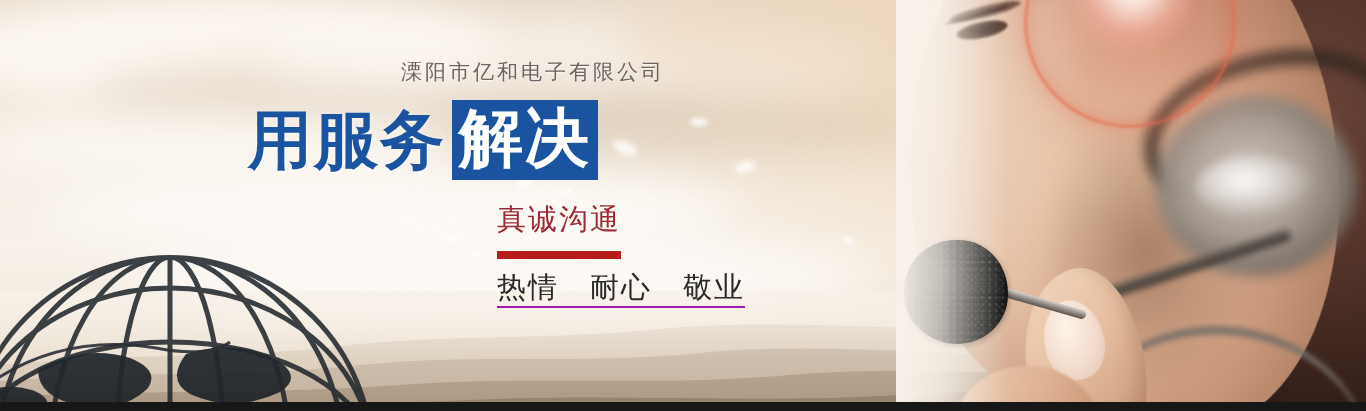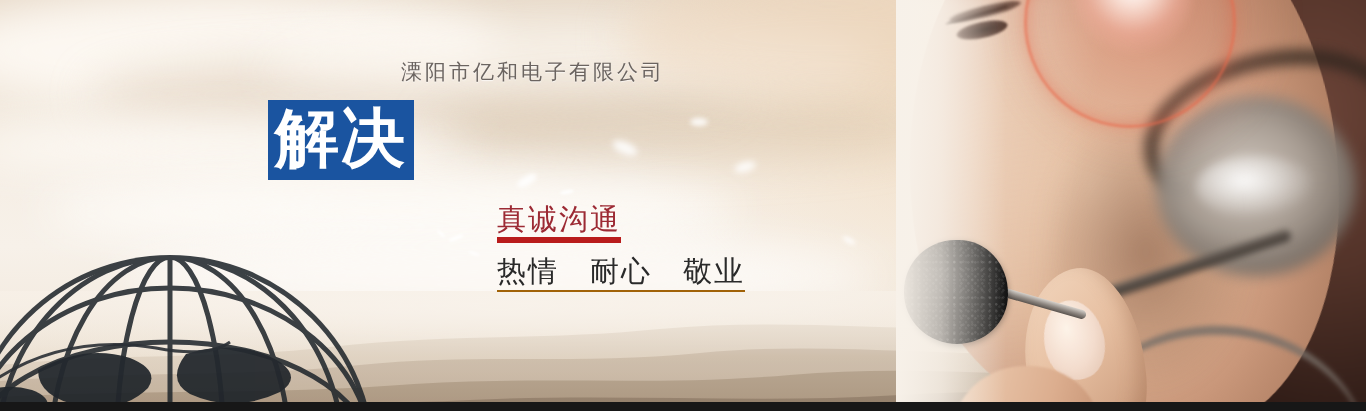--- a/index.html
+++ b/index.html
@@ -329,52 +329,52 @@
     line-height: 1;
     letter-spacing: 2px;
     color: #1a54a0;
     white-space: nowrap;
     text-shadow: 0 2px 4px rgba(255,255,255,.55);
   }
   .headline .hl-hi {
     background: #1a54a0;
     color: #ffffff;
     padding: 6px 7px 10px 7px;
-    margin: 0 20px;
+    margin: 0 6px;
     text-shadow: none;
   }
 
   .taglines {
     position: absolute;
     left: 497px;
     top: 203px;
     font-family: "DejaVu Sans", "Liberation Sans", sans-serif;
   }
   .tag-cn-red {
     font-size: 29px;
     color: #9c2a34;
     letter-spacing: 2px;
-    border-bottom: 6px solid #b91c1c;
+    border-bottom: 8px solid #b91c1c;
     display: inline-block;
-    padding-bottom: 1px;
+    padding-bottom: 15px;
     line-height: 1.15;
   }
   .tag-en {
     font-size: 20px;
     color: #1f1f1f;
     letter-spacing: 1.6px;
     margin-top: 4px;
     line-height: 1.2;
     white-space: nowrap;
   }
   .tag-cn-dark {
     font-size: 29px;
     color: #2a2a2a;
     letter-spacing: 2px;
-    border-bottom: 2px solid #a16207;
+    border-bottom: 2px solid #a21caf;
     display: inline-block;
     padding-bottom: 1px;
     margin-top: 12px;
     line-height: 1.15;
     white-space: pre;
   }
 
   .bottom-bar {
     position: absolute;
     left: 0; right: 0; bottom: 0;
@@ -481,20 +481,21 @@
     <div class="flare-glow"></div>
     <div class="flare-ring"></div>
     <div class="flare-core"></div>
 
     <div class="subject-left-fade"></div>
   </div>
 
   <div class="company-name">溧阳市亿和电子有限公司</div>
 
   <div class="headline">
+    <span>用服务</span>
     <span class="hl-hi">解决</span>
   </div>
 
   <div class="taglines">
     <div>
       <div class="tag-cn-red">真诚沟通</div>
     </div>
     <div>
       <div class="tag-cn-dark">热情　耐心　敬业</div>
     </div>

